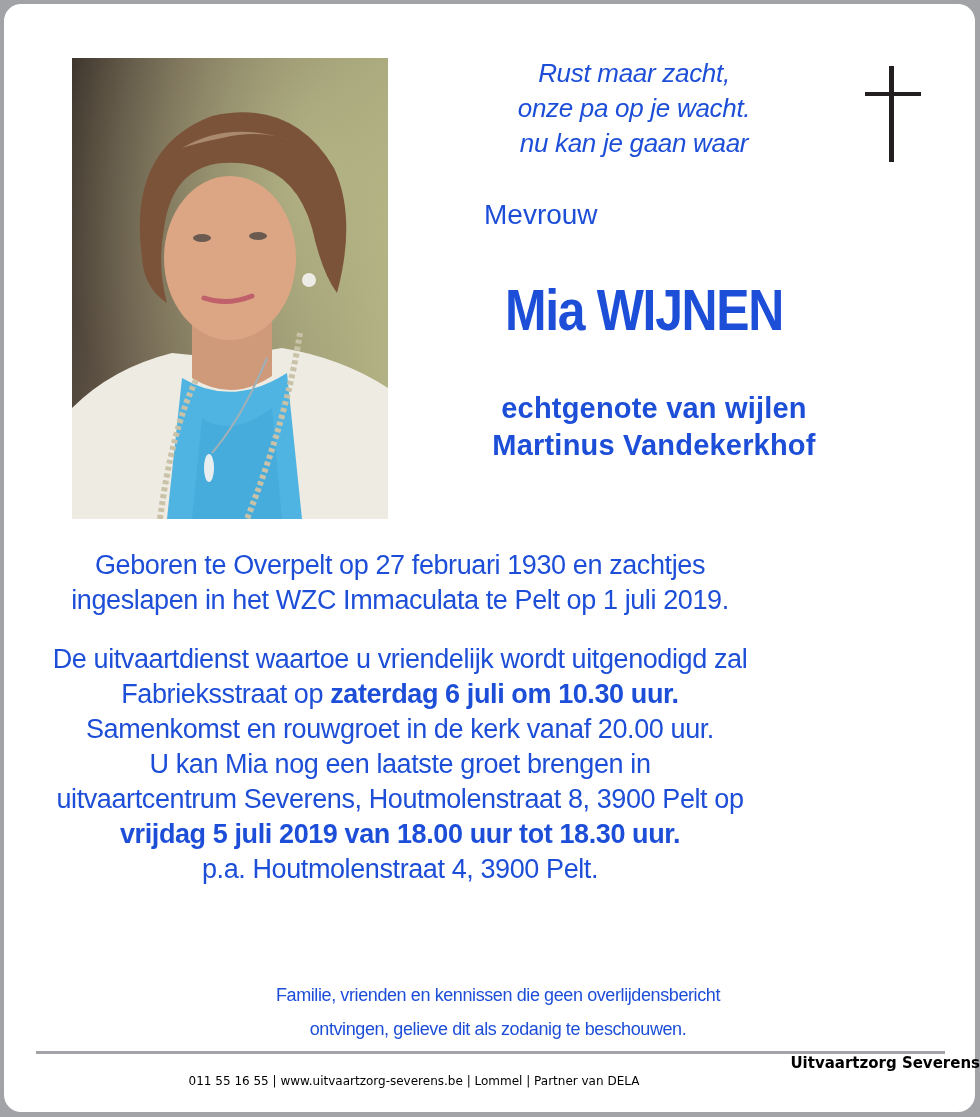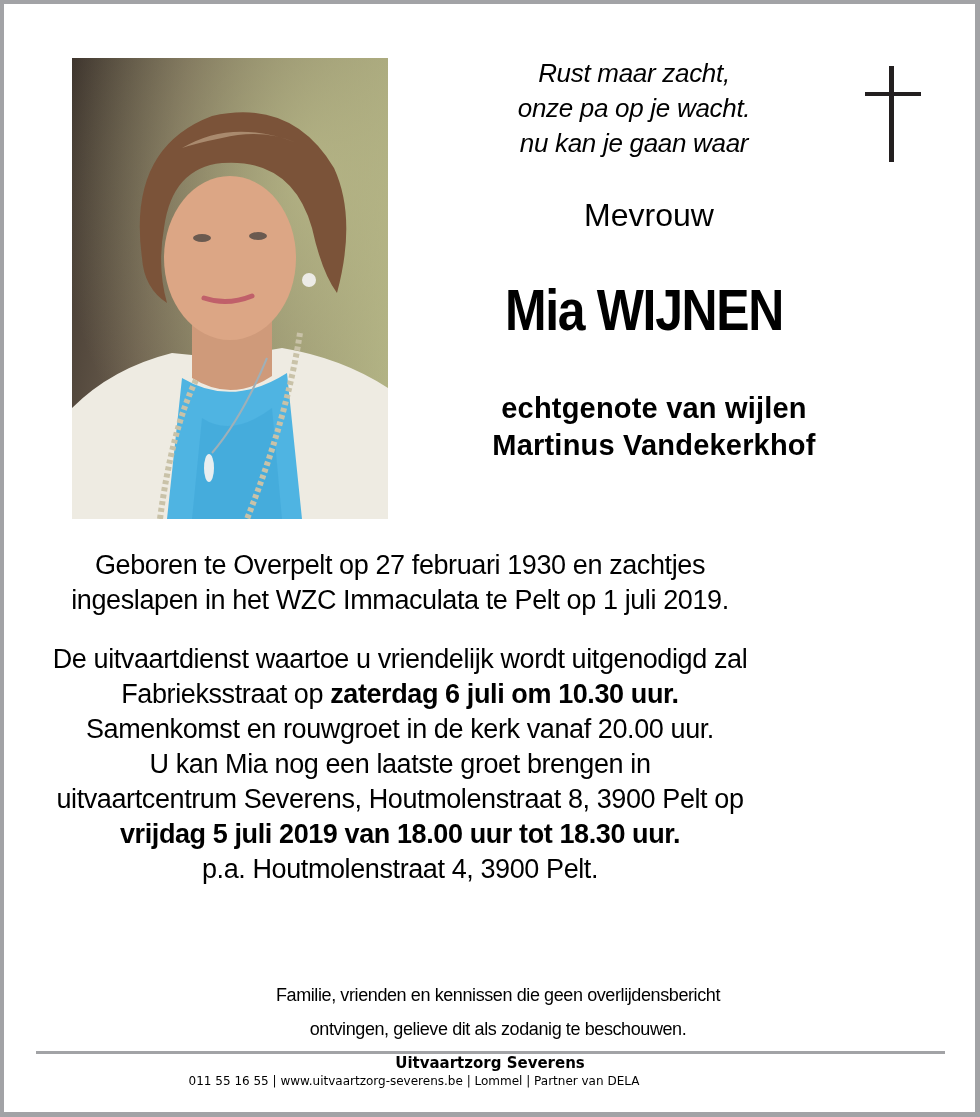--- a/index.html
+++ b/index.html
@@ -1,38 +1,39 @@
 <!DOCTYPE html>
 <html><head>
   <meta charset="utf-8">
   <style>
     html, body { margin: 0; padding: 0; background: #a2a3a6; }
     body { width: 980px; height: 1117px; position: relative; overflow: hidden; }
     .page {
       position: absolute; left: 4px; top: 4px; width: 971px; height: 1108px;
-      background: #ffffff; color: #000000;
+      background: #ffffff; color: #1d4ed8;
       font-family: "Liberation Sans", sans-serif;
+      border-radius: 17px;
     }
     .photo {
       position: absolute; left: 68px; top: 54px; width: 316px; height: 461px;
       overflow: hidden;
       background: linear-gradient(100deg, #3d342d 0%, #6a5d4d 30%, #8f8a6a 65%, #b3b585 100%);
     }
     .photo svg { display: block; width: 100%; height: 100%; }
     .verse {
       position: absolute; left: 440px; top: 52px; width: 380px;
       text-align: center; font-style: italic; font-size: 26px; line-height: 35px;
       letter-spacing: -0.3px;
     }
     .cross { position: absolute; left: 861px; top: 62px; width: 56px; height: 96px; }
     .cross .v { position: absolute; left: 24px; top: 0; width: 5px; height: 96px; background: #231f20; }
     .cross .h { position: absolute; left: 0; top: 26px; width: 56px; height: 4px; background: #231f20; }
     .salutation {
-      position: absolute; left: 480px; top: 193px; width: 330px; text-align: center;
-      font-size: 32px; line-height: 36px;
+      position: absolute; left: 480px; top: 193px; width: 330px; 
+      font-size: 28px; line-height: 36px;
     }
     .name {
       position: absolute; left: 430px; top: 272px; width: 420px; text-align: center;
       font-size: 58px; font-weight: bold; line-height: 68px; letter-spacing: -1.5px;
       transform: scaleX(0.86); transform-origin: center;
     }
     .spouse {
       position: absolute; left: 440px; top: 386px; width: 420px; text-align: center;
       font-size: 29px; font-weight: bold; line-height: 37px; letter-spacing: 0.2px;
     }
@@ -47,21 +48,21 @@
     .notice {
       position: absolute; left: 54px; top: 974px; width: 880px; text-align: center;
       font-size: 18px; line-height: 34px; letter-spacing: -0.4px;
     }
     .notice .line { display: block; white-space: nowrap; }
     b { font-weight: bold; }
     .footer-rule {
       position: absolute; left: 32px; top: 1047px; width: 909px; height: 3px; background: #a2a3a6;
     }
     .footer-name {
-      position: absolute; left: 0; top: 1054px; width: 980px; text-align: center;
+      position: absolute; left: 0; top: 1054px; width: 980px; text-align: right;
       font-size: 15px; font-weight: bold; line-height: 19px;
       font-family: "DejaVu Sans", sans-serif;
     }
     .footer-info {
       position: absolute; left: 0; top: 1073px; width: 828px; text-align: center;
       font-size: 12px; line-height: 17px;
       font-family: "DejaVu Sans", sans-serif;
     }
   </style>
 </head>

